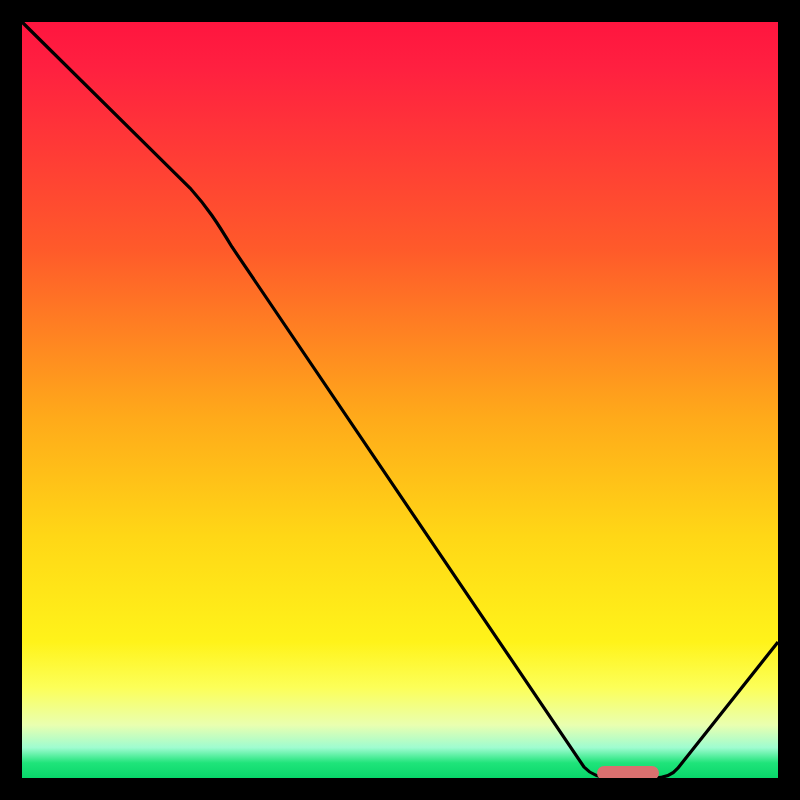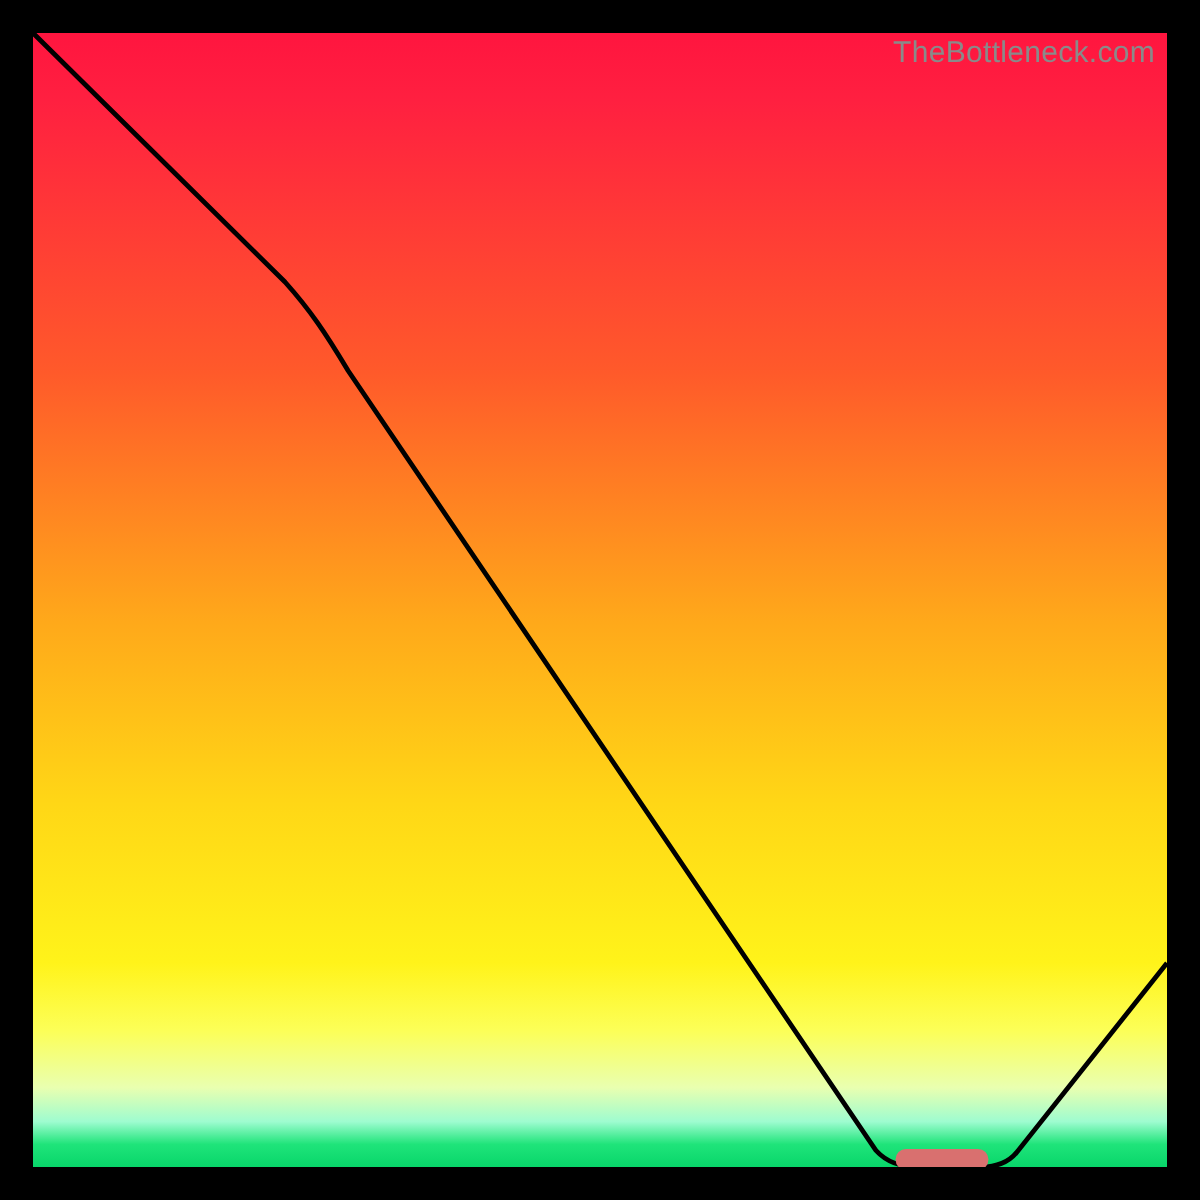--- a/index.html
+++ b/index.html
@@ -62,21 +62,20 @@
     top: 0;
     width: 756px;
     height: 756px;
   }
 </style>
 </head>
 <body>
 
 <div class="frame">
   <div class="plot">
-    <span class="watermark">TheBottleneck.com</span>
 
     <svg class="curve" viewBox="0 0 756 756" preserveAspectRatio="none">
       <path d="M 0 0
                L 168 166
                C 185 185 195 200 210 225
                L 562 745
                Q 572 756 590 756
                L 632 756
                Q 648 756 656 746
                L 756 620" fill="none" stroke="#000" stroke-width="3.2"></path>

